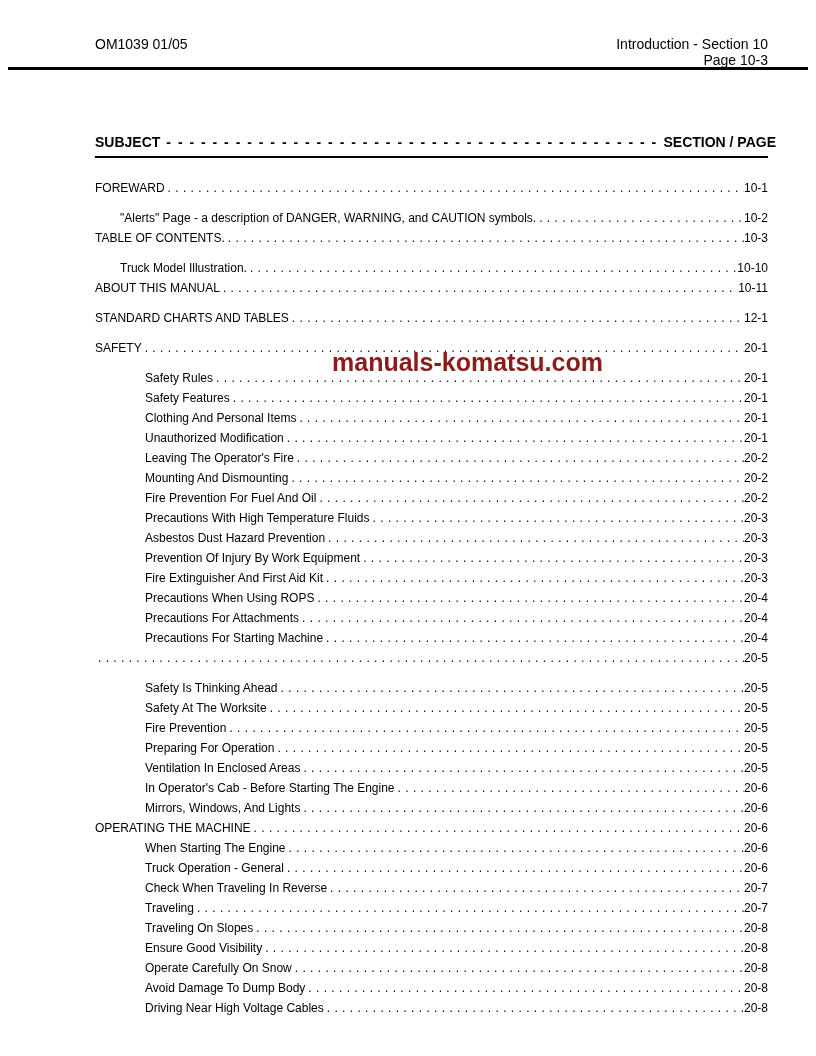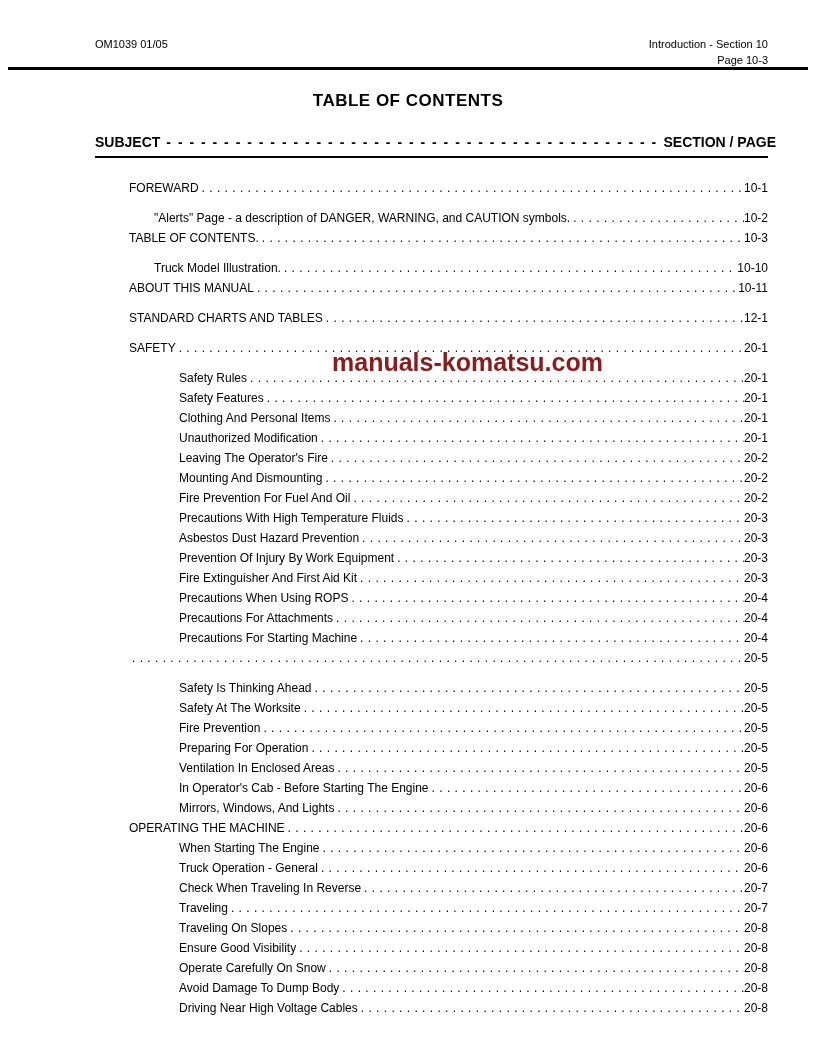--- a/index.html
+++ b/index.html
@@ -11,21 +11,21 @@
   }
   .page {
     position: relative;
     width: 816px; height: 1056px;
     background: #fff;
     overflow: hidden;
   }
   .header {
     position: absolute; top: 36px; left: 95px; right: 48px;
     display: flex; justify-content: space-between; align-items: flex-start;
-    font-size: 11px; line-height: 16px;
+    font-size: 14px; line-height: 16px;
   }
   .header-right { text-align: right; }
   .header-right span { display: block; }
   .top-rule {
     position: absolute; top: 67px; left: 8px; right: 8px;
     height: 3px; background: #000;
   }
   .title {
     position: absolute; top: 91px; left: 0; right: 0;
     text-align: center; font-size: 17px; font-weight: bold;
@@ -40,21 +40,20 @@
     flex: 1; overflow: hidden; white-space: nowrap;
     margin: 0 6px; letter-spacing: 1.5px;
   }
   .subject-rule {
     position: absolute; top: 156px; left: 95px; right: 48px;
     height: 2px; background: #000;
   }
   .toc {
     position: absolute; top: 178px; left: 95px; right: 48px;
     font-size: 12px;
-    margin-left: 34px;
   }
   .row {
     display: flex; align-items: baseline;
     height: 20px; line-height: 20px;
   }
   .row.gap { margin-top: 10px; }
   .row.l1 { padding-left: 25px; }
   .row.l2 { padding-left: 50px; justify-content: space-between; }
   .t { white-space: nowrap; }
   .d {
@@ -77,21 +76,20 @@
   <div class="header">
     <span>OM1039  01/05</span>
     <div class="header-right">
       <span>Introduction - Section 10</span>
       <span>Page 10-3</span>
     </div>
   </div>
 
   <div class="top-rule"></div>
 
-  <div class="title">TABLE OF CONTENTS</div>
 
   <div class="subject-line">
     <span>SUBJECT</span>
     <span class="dash-fill">- - - - - - - - - - - - - - - - - - - - - - - - - - - - - - - - - - - - - - - - - - - - - - - - - - - - - - - - - - - -</span>
     <span>SECTION / PAGE</span>
   </div>
 
   <div class="subject-rule"></div>
 
   <div class="toc">

